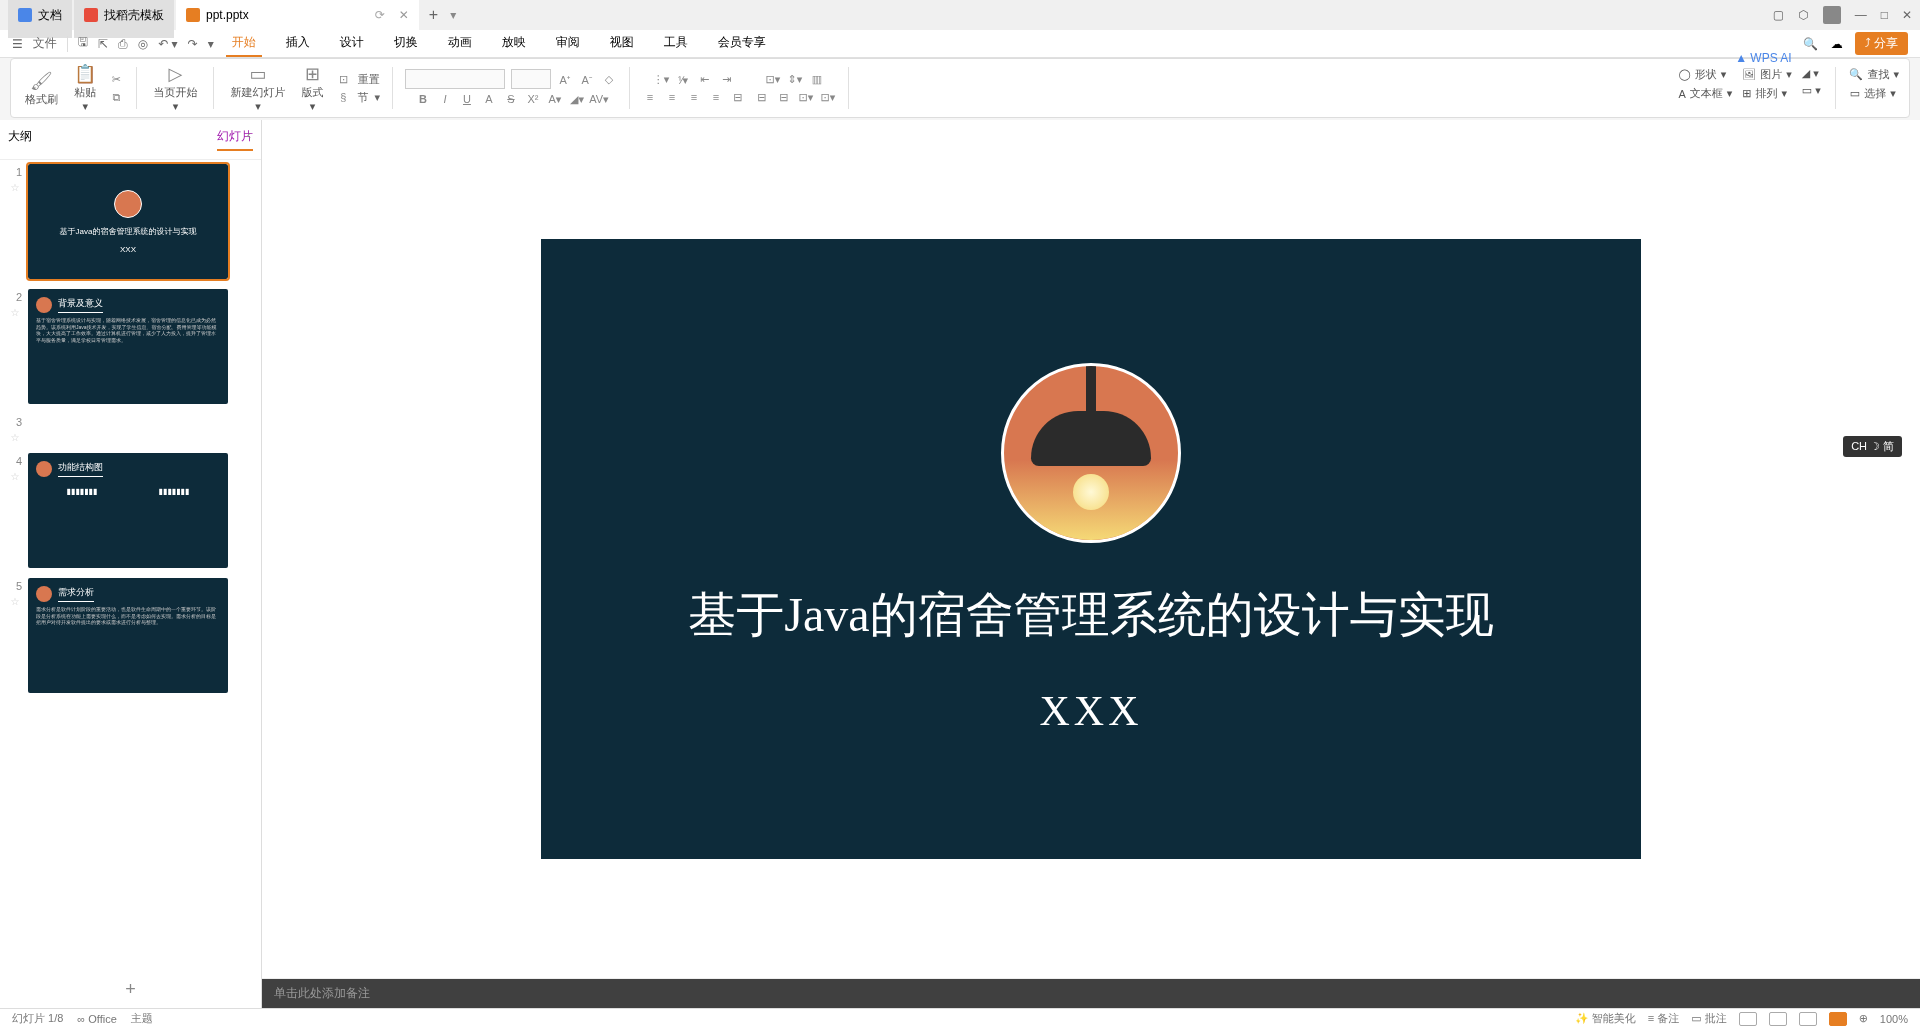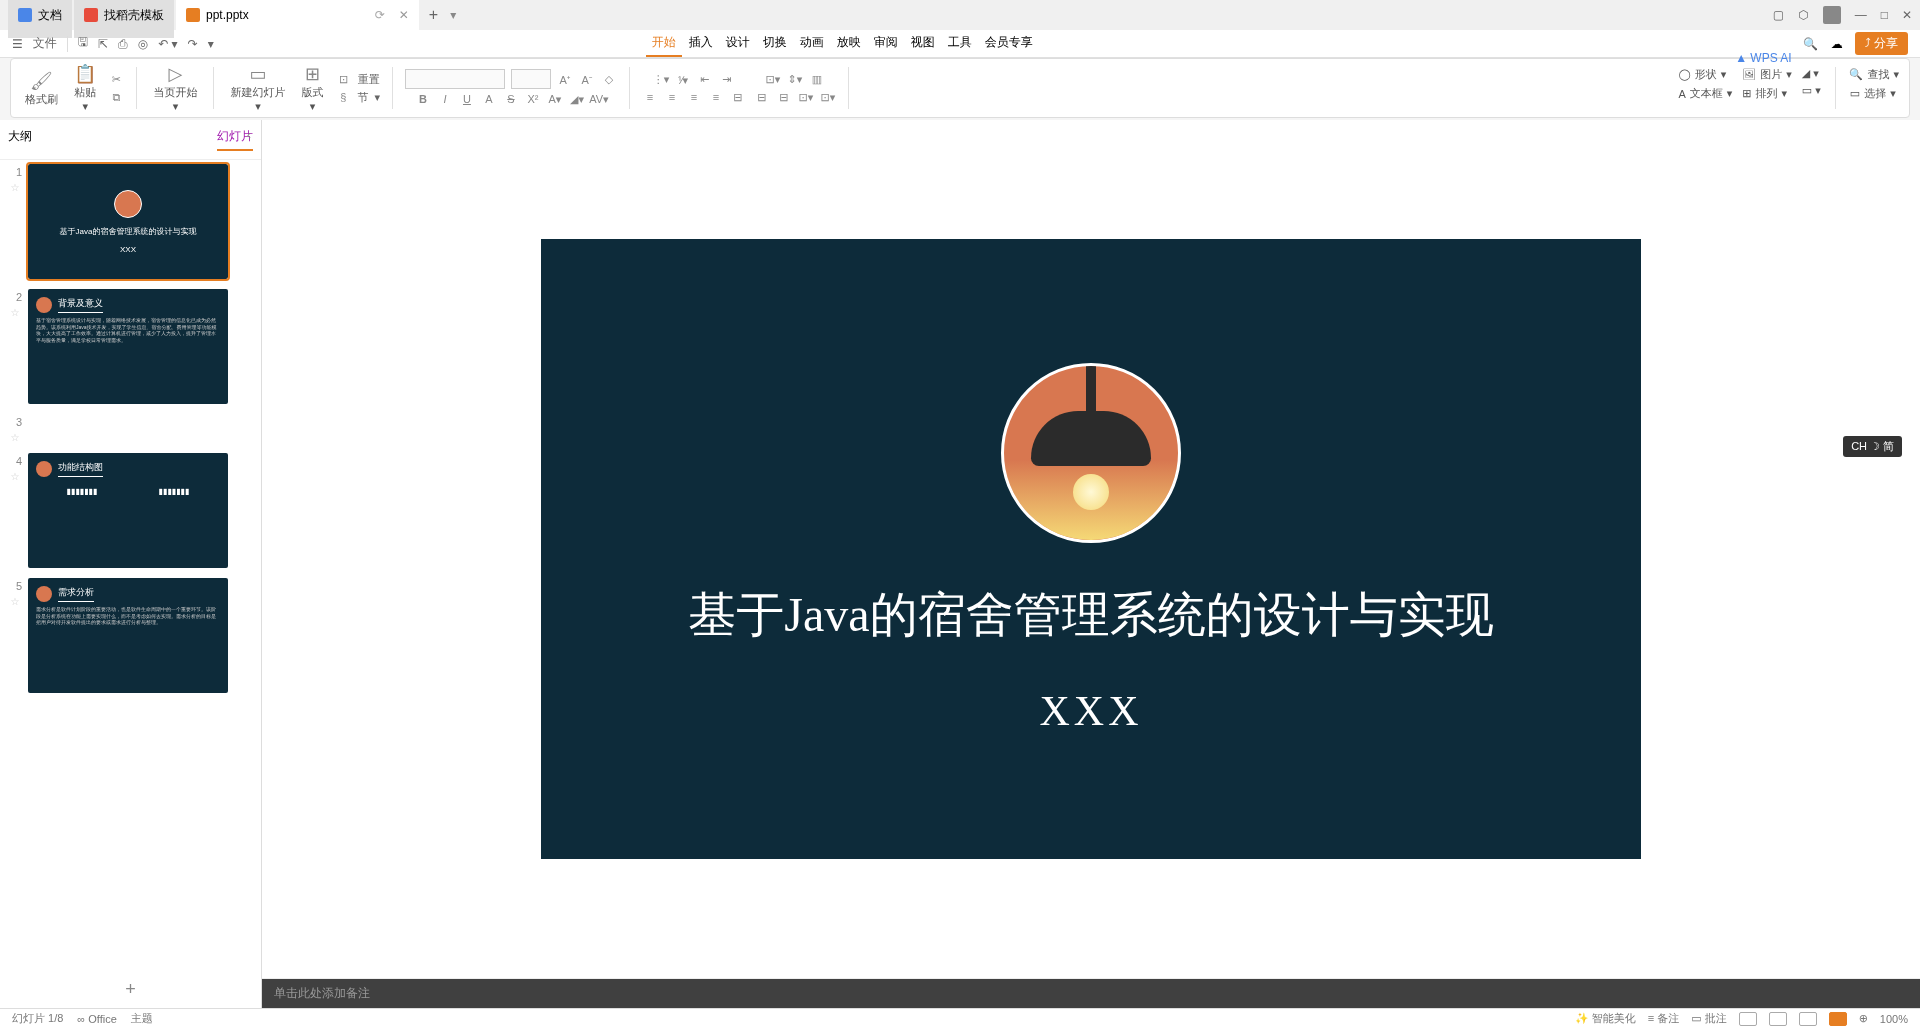--- a/index.html
+++ b/index.html
@@ -15,21 +15,21 @@
     .tab-icon.orange { background: #e67e22; }
     .tab-close { margin-left: 8px; color: #999; }
     .tab-new { padding: 0 8px; color: #666; font-size: 16px; }
     .titlebar-right { margin-left: auto; display: flex; gap: 14px; align-items: center; color: #666; }
     .titlebar-right span { cursor: pointer; }
     
     
     .menubar { height: 28px; display: flex; align-items: center; background: #fff; border-bottom: 1px solid #e0e0e0; padding: 0 12px; gap: 12px; }
     .menubar-left { display: flex; align-items: center; gap: 10px; color: #666; }
     .menubar-left .sep { width: 1px; height: 16px; background: #ddd; }
-    .menubar-tabs { display: flex; gap: 1px; margin-left: 420px; }
+    .menubar-tabs { display: flex; gap: 18px; }
     .menu-tab { padding: 4px 6px; cursor: pointer; }
     .menu-tab.active { color: #e67e22; border-bottom: 2px solid #e67e22; }
     .menubar-right { margin-left: auto; display: flex; gap: 12px; align-items: center; }
     .wps-ai { color: #4a86e8; font-weight: 500; margin-top: 28px; }
     .share-btn { background: #e67e22; color: #fff; padding: 3px 10px; border-radius: 3px; }
     
     
     .ribbon { height: 60px; background: #fff; border: 1px solid #ddd; border-radius: 4px; margin: 0 10px 2px; display: flex; align-items: center; padding: 4px 10px; gap: 8px; }
     .ribbon-group { display: flex; flex-direction: column; align-items: center; gap: 2px; color: #666; font-size: 11px; }
     .ribbon-row { display: flex; gap: 6px; align-items: center; }

